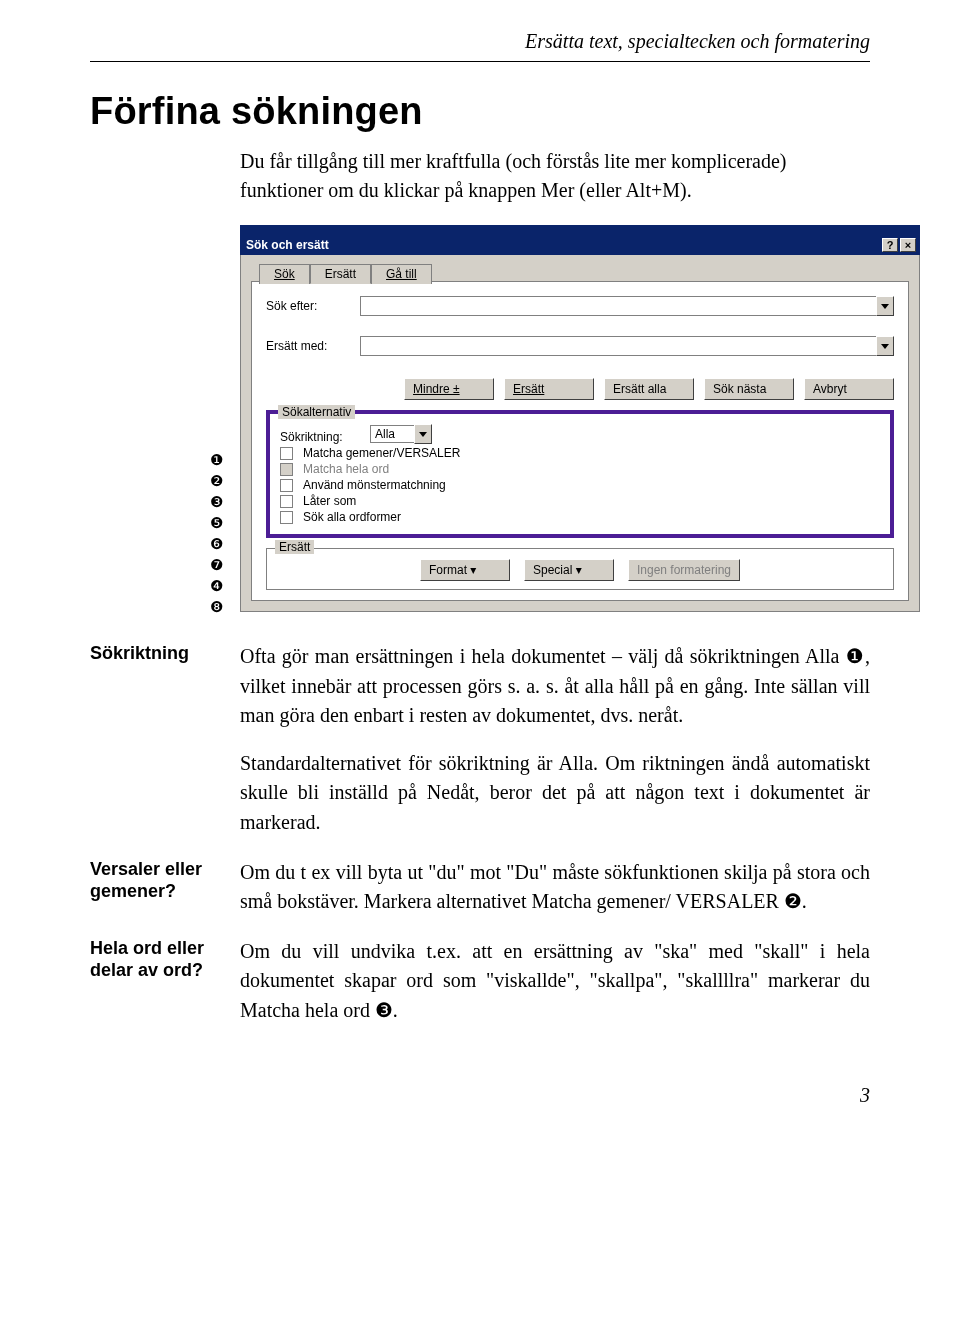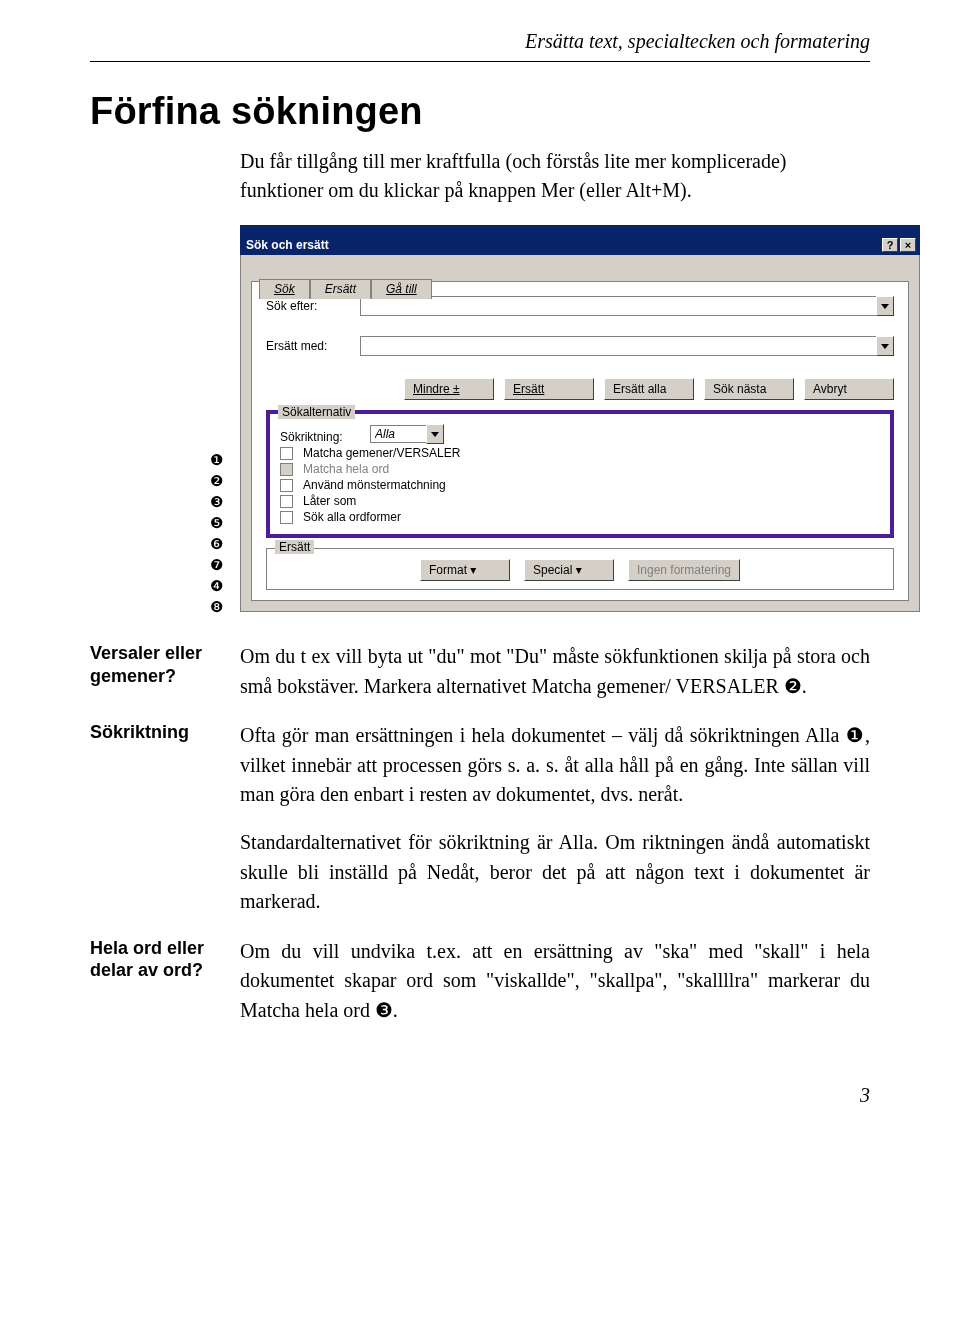--- a/index.html
+++ b/index.html
@@ -75,22 +75,21 @@
     padding: 6px 10px 10px 10px;
   }
   .tabs { display:flex; gap:0; margin-bottom:0; border-bottom:1px solid #808080; padding-left:8px;}
   .tab {
     background:#d4d0c8;
     border:1px solid #808080;
     border-bottom:none;
     padding:2px 14px;
     font-size:12px;
     position:relative;
-    top:18px;
-    font-style:italic;
+    top:3px;
   }
   .tab.active {
     background:#d4d0c8;
     border-bottom:1px solid #d4d0c8;
     font-weight:normal;
   }
   .tab .ul { text-decoration: underline; }
   .panel {
     border:1px solid #808080; border-top:none;
     padding:14px 14px 10px 14px;
@@ -134,22 +133,22 @@
   .legend {
     position:absolute; top:-9px; left:8px;
     background:#d4d0c8; padding:0 4px; font-size:12px;
   }
   .optrow { display:flex; align-items:flex-end; gap:10px; margin:2px 0; font-size:12px; }
   .optrow .olbl { width:80px; }
   .selectbox {
     display:flex; align-items:center;
   }
   .selectbox input {
-    width:56px; height:18px; border:1px solid #808080;
-    border-right:none; background:#fff; font-size:12px; padding:0 4px;font-style:italic;
+    width:44px; height:18px; border:1px solid #808080;
+    border-right:none; background:#fff; font-size:12px; padding:0 4px;
   }
   .ck {
     width:13px; height:13px; background:#fff; border:1px solid #808080;
   }
   .ck.disabled { background:#d4d0c8; }
   .ck + span { font-size:12px; }
   .ck + span.grey { color:#808080; }
   .fs2legend { position:absolute; top:-9px; left:8px; background:#d4d0c8; padding:0 4px; font-size:12px; }
   .fieldset2 {
     border:1px solid #808080;
@@ -325,35 +324,35 @@
             <span class="btn disabled">
                 <span>Ingen formatering</span>
               </span>
           </div>
         </div>
       </div>
     </div>
   </div>
 
   <div class="section">
-    <div class="side">Versaler eller gemener?</div>
-    <div class="body">
-      <p>Om du t ex vill byta ut "du" mot "Du" måste sökfunktionen skilja på stora och små bokstäver. Markera alternativet Matcha gemener/ VERSALER ❷.</p>
-    </div>
-  </div>
-
-  <div class="section">
     <div class="side">Sökriktning</div>
     <div class="body">
       <p>Ofta gör man ersättningen i hela dokumentet – välj då sökriktningen Alla ❶, vilket innebär att processen görs s. a. s. åt alla håll på en gång. Inte sällan vill man göra den enbart i resten av dokumentet, dvs. neråt.</p>
       <p>Standardalternativet för sökriktning är Alla. Om riktningen ändå automatiskt skulle bli inställd på Nedåt, beror det på att någon text i dokumentet är markerad.</p>
     </div>
   </div>
 
   <div class="section">
+    <div class="side">Versaler eller gemener?</div>
+    <div class="body">
+      <p>Om du t ex vill byta ut "du" mot "Du" måste sökfunktionen skilja på stora och små bokstäver. Markera alternativet Matcha gemener/ VERSALER ❷.</p>
+    </div>
+  </div>
+
+  <div class="section">
     <div class="side">Hela ord eller delar av ord?</div>
     <div class="body">
       <p>Om du vill undvika t.ex. att en ersättning av "ska" med "skall" i hela dokumentet skapar ord som "viskallde", "skallpa", "skallllra" markerar du Matcha hela ord ❸.</p>
     </div>
   </div>
 
   <div class="pagenum">3</div>
 </div>
 
 </body></html>

